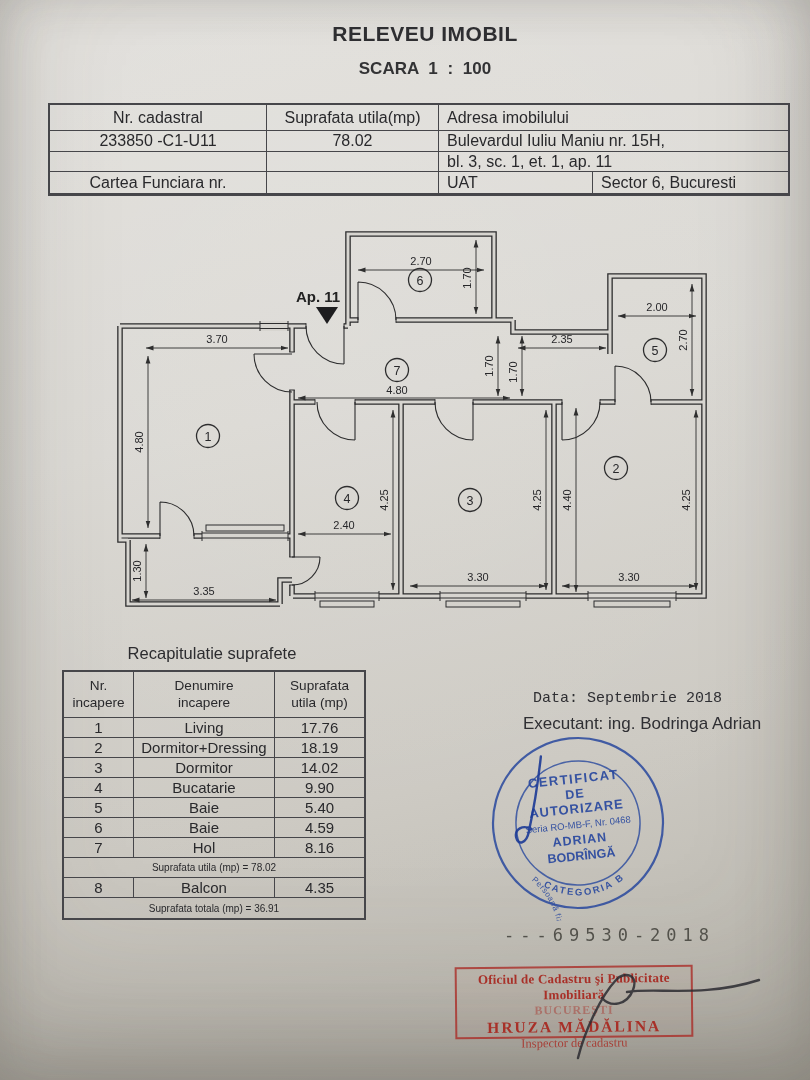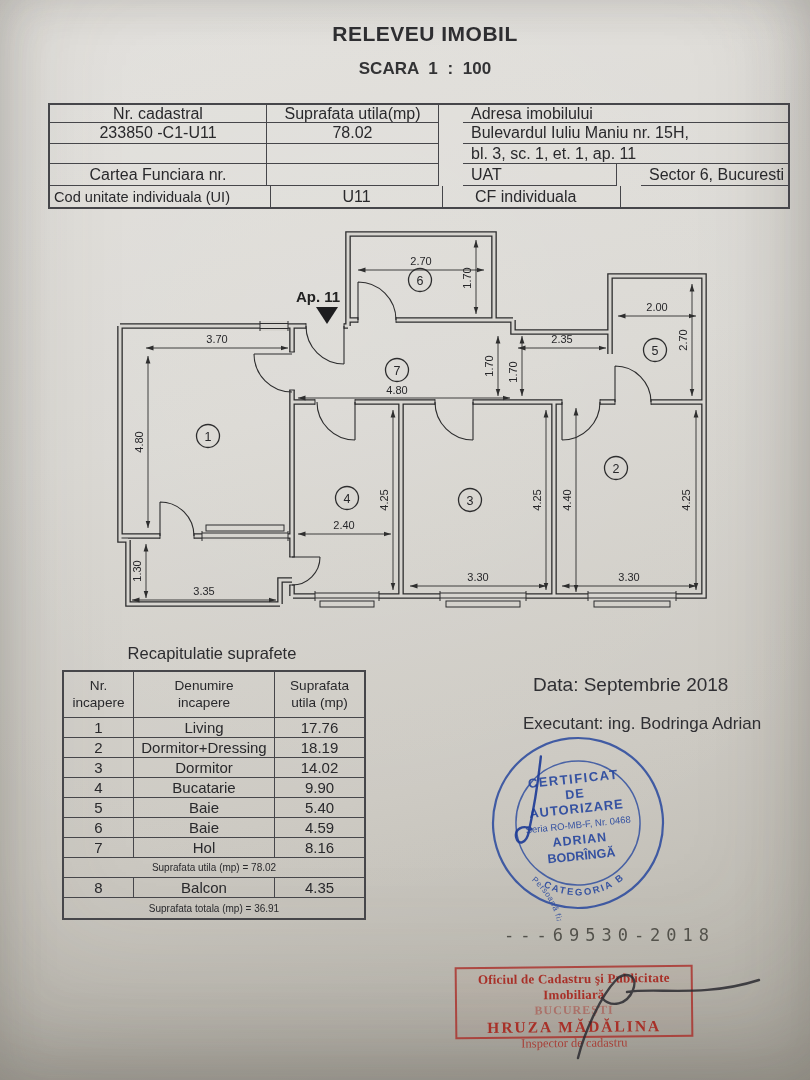--- a/index.html
+++ b/index.html
@@ -15,38 +15,38 @@
   
   #doc-title{left:40px;top:22px;width:770px;text-align:center;font-size:21px;font-weight:700;letter-spacing:.5px;color:#2e2e31;}
   #doc-scale{left:40px;top:59px;width:770px;text-align:center;font-size:17px;font-weight:700;word-spacing:5px;color:#333335;}
   
   .tbl{border:2px solid #46464a;color:#29292c;}
   .trow{display:flex;}
   .tcell{border-right:1.4px solid #46464a;border-bottom:1.4px solid #46464a;display:flex;align-items:center;overflow:hidden;white-space:nowrap;}
   .tcell.lastc{border-right:none;}
   .trow.lastr .tcell{border-bottom:none;}
   .cen{justify-content:center;}
-  .lft{padding-left:8px;margin-left:24px;}
+  .lft{padding-left:8px;}
   #info-table{left:48px;top:103px;width:738px;font-size:16px;background:rgba(255,255,255,0.03);}
   .ic1{width:216px;} .ic2{width:171px;} .ic3{width:145px;} .ic4{flex:1;}
   .ic34{width:347px;flex:1;}
-  .r1{height:18px;} .r2{height:21px;} .r3{height:20px;} .r4{height:22px;} .r5{height:21px;}
+  .r1{height:26px;} .r2{height:21px;} .r3{height:20px;} .r4{height:22px;} .r5{height:21px;}
   .small1{font-size:14.6px;padding-left:4px;}
   
   #recap-title{left:62px;top:644px;width:300px;text-align:center;font-size:16.5px;color:#2c2c2f;}
   #recap-table{left:62px;top:670px;width:300px;font-size:15px;}
   .rc1{width:69px;} .rc2{width:140px;} .rc3{flex:1;}
   .rhead{height:46px;font-size:13.6px;line-height:1.25;text-align:center;}
   .rhead .tcell{justify-content:center;}
   .hdr-inner{max-width:86px;white-space:normal;}
   .rrow{height:20px;}
   .rmerge{height:20px;}
   .rmerge .tcell{width:100%;justify-content:center;font-size:10px;}
   
-  #date-line{left:533px;top:674px;font-size:19px;color:#2f2f33;}
+  #date-line{left:533px;top:690px;font-size:15px;color:#2f2f33;font-family:Liberation Mono, monospace;}
   #executant-line{left:477px;top:714px;font-size:17px;color:#2f2f33;margin-left:46px;}
   
   #reg-number{left:504px;top:925px;font-family:"DejaVu Sans Mono",monospace;font-size:17px;font-weight:400;letter-spacing:6px;color:#45443e;opacity:.88;}
   
   #red-stamp{left:455px;top:966px;width:234px;height:68px;border:2.4px solid rgba(170,45,40,.8);color:#a83028;text-align:center;transform:rotate(-.6deg);font-family:"Liberation Serif",serif;background:rgba(200,80,70,.03);}
   #red-stamp .l1{font-size:13px;font-weight:700;margin-top:3px;letter-spacing:.2px;}
   #red-stamp .l2{font-size:12px;font-weight:700;opacity:.45;letter-spacing:1px;}
   #red-stamp .l3{font-size:15.5px;font-weight:700;letter-spacing:2px;}
   #red-stamp .l4{font-size:12.5px;opacity:.85;}
   
@@ -80,26 +80,20 @@
     <div class="trow r3">
       <div class="tcell ic1"></div>
       <div class="tcell ic2"></div>
       <div class="tcell ic34 lft lastc">bl. 3, sc. 1, et. 1, ap. 11</div>
     </div>
     <div class="trow r4">
       <div class="tcell ic1 cen">Cartea Funciara nr.</div>
       <div class="tcell ic2"></div>
       <div class="tcell ic3 lft">UAT</div>
       <div class="tcell ic4 lft lastc">Sector 6, Bucuresti</div>
-    </div>
-    <div class="trow r5 lastr">
-      <div class="tcell ic1 small1">Cod unitate individuala (UI)</div>
-      <div class="tcell ic2 cen">U11</div>
-      <div class="tcell ic3 lft">CF individuala</div>
-      <div class="tcell ic4 lastc"></div>
     </div>
   </div>
 
   <svg class="abs" id="plan-svg" style="left:110px;top:228px;" width="610" height="400" viewBox="0 0 610 400">
     <defs>
       <marker id="arr" orient="auto-start-reverse" markerWidth="9" markerHeight="7" refX="7.5" refY="3" markerUnits="userSpaceOnUse">
         <path d="M0,0.6 L7.5,3 L0,5.4 z" fill="#2e2e2e"></path>
       </marker>
     </defs>
 

